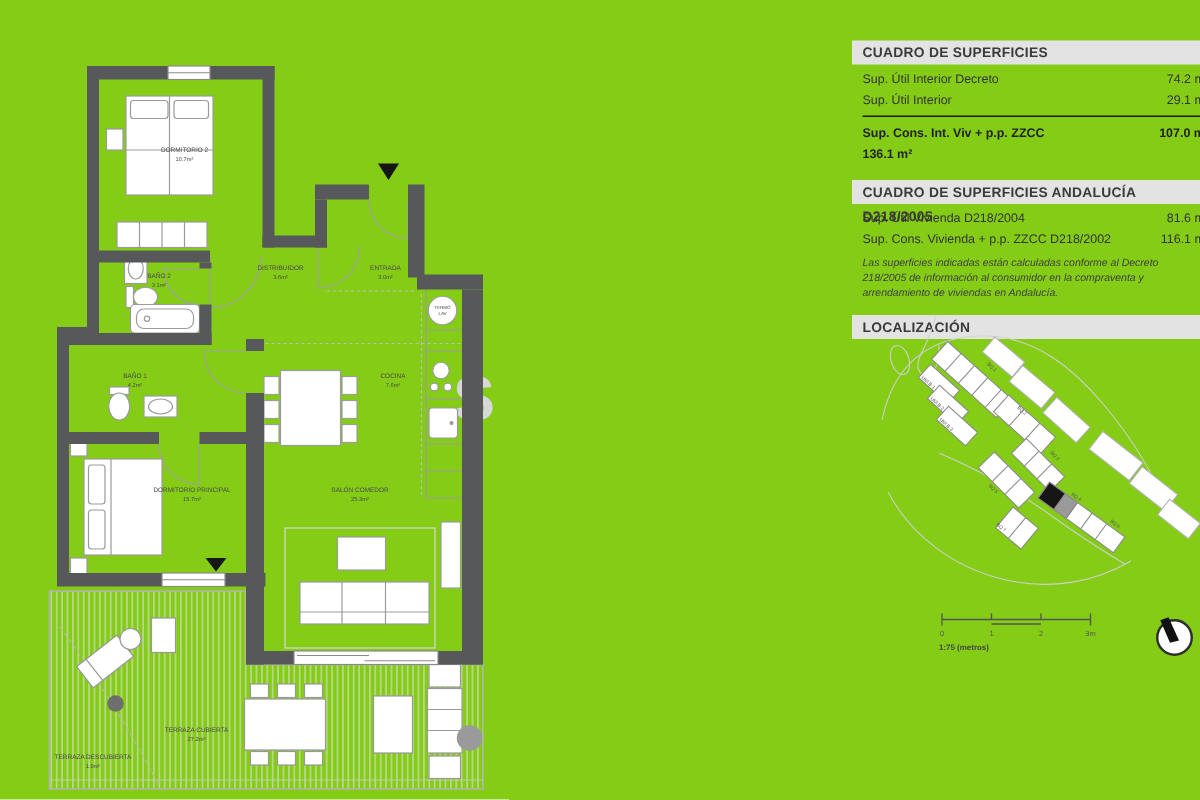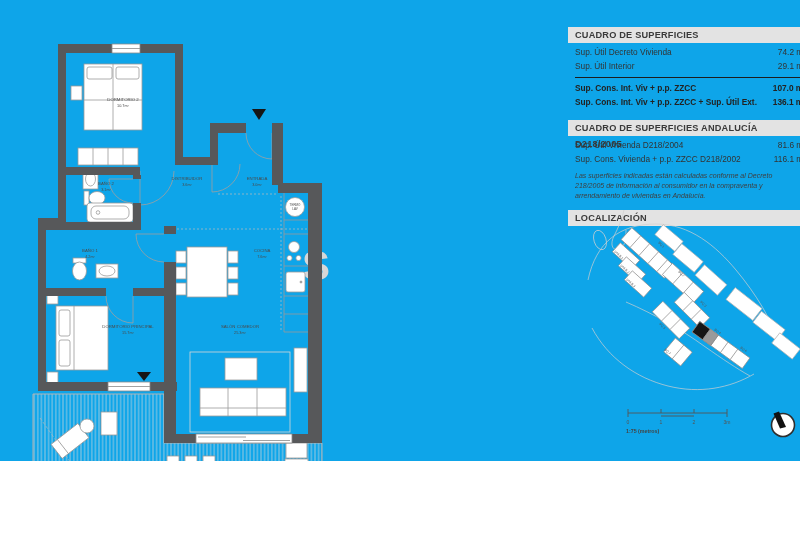--- a/index.html
+++ b/index.html
@@ -1,16 +1,16 @@
 <!DOCTYPE html>
 <html><head>
 <meta charset="utf-8">
 <style>
   html,body{margin:0;padding:0;background:#ffffff;}
-  .stage{position:relative;width:800px;height:461px;background:#0ea5e9;overflow:hidden;
+  .stage{position:relative;width:800px;height:533px;background:#84cc16;overflow:hidden;
          font-family:"Liberation Sans",sans-serif;}
   svg text{font-family:"Liberation Sans",sans-serif;}
   
   .panel{position:absolute;left:568px;top:0;width:238px;color:#333;}
   .hbar{background:#e3e3e3;height:16px;line-height:16px;padding-left:7px;
         font-size:9.2px;font-weight:600;color:#3a3a3a;letter-spacing:.2px;}
   .bar1{margin-top:27px;}
   .bar2{margin-top:13px;}
   .bar3{margin-top:10px;}
   .srow{display:flex;justify-content:space-between;align-items:baseline;
@@ -215,34 +215,33 @@
       <text x="62" y="506" font-size="4.3">TERRAZA DESCUBIERTA</text>
       <text x="62" y="512" font-size="3.8">1.9m²</text>
       <text x="295" y="206" font-size="3">TERMO</text>
       <text x="295" y="210" font-size="3">LAV</text>
     </g>
   </svg>
 
   <div class="panel">
     <div class="hbar bar1">CUADRO DE SUPERFICIES</div>
     <div class="srow">
-      <span>Sup. Útil Decreto Vivienda</span>
+      <span>Sup. Útil Interior Decreto</span>
       <span class="v">74.2 m²</span>
     </div>
     <div class="srow">
       <span>Sup. Útil Interior</span>
       <span class="v">29.1 m²</span>
     </div>
     <div class="divider"></div>
     <div class="srow bold">
       <span>Sup. Cons. Int. Viv + p.p. ZZCC</span>
       <span class="v">107.0 m²</span>
     </div>
     <div class="srow bold">
-      <span>Sup. Cons. Int. Viv + p.p. ZZCC + Sup. Útil Ext.</span>
       <span class="v">136.1 m²</span>
     </div>
 
     <div class="hbar bar2">CUADRO DE SUPERFICIES ANDALUCÍA D218/2005</div>
     <div class="srow">
       <span>Sup. Útil Vivienda D218/2004</span>
       <span class="v">81.6 m²</span>
     </div>
     <div class="srow">
       <span>Sup. Cons. Vivienda + p.p. ZZCC D218/2002</span>

